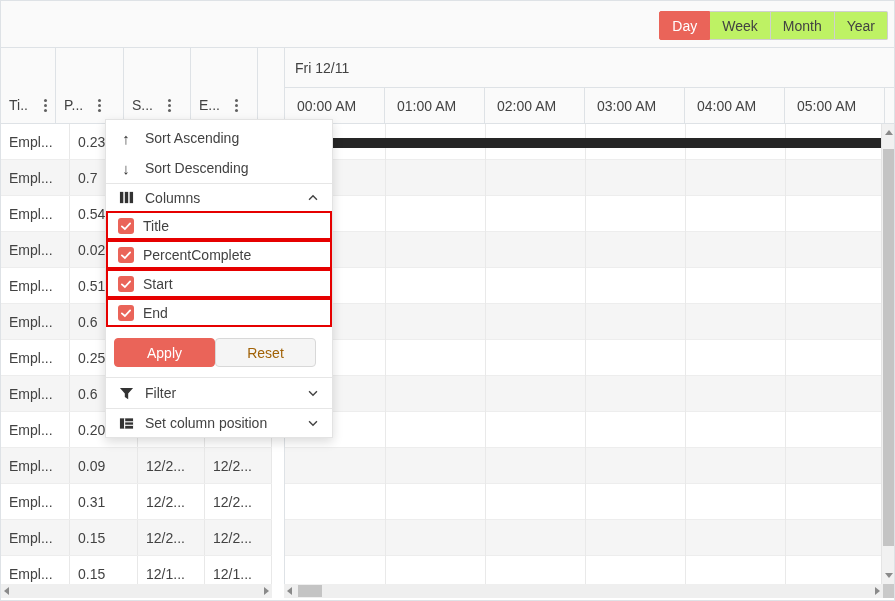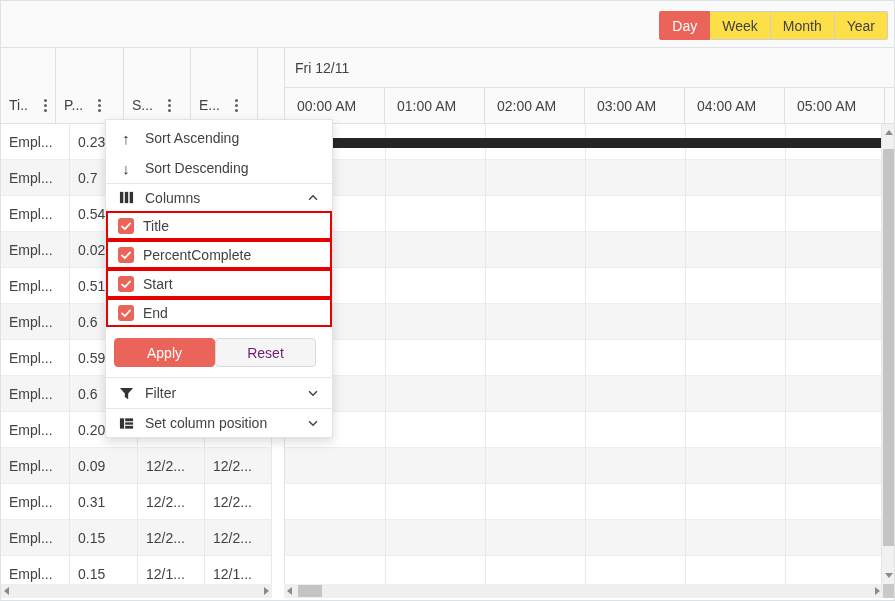--- a/index.html
+++ b/index.html
@@ -4,21 +4,21 @@
 <style>
   * { box-sizing: border-box; margin: 0; padding: 0; }
   html,body { background:#fff; }
   body { font-family:"Liberation Sans", sans-serif; font-size:14px; color:#424242; }
 
   .app { position:relative; width:895px; height:601px; border:1px solid #dee2e6; background:#fff; overflow:hidden; }
 
   
   .toolbar { position:absolute; left:0; top:0; width:100%; height:47px; background:#fafafa; border-bottom:1px solid #dee2e6; }
   .btn-group { position:absolute; right:6px; top:10px; display:flex; }
-  .vbtn { height:29px; padding:0 12px; display:flex; align-items:center; background:#fde047; border:1px solid #cfcfcf; border-left-width:0; font-size:14px; color:#424242; font-family:inherit; cursor:pointer; }
+  .vbtn { height:29px; padding:0 12px; display:flex; align-items:center; background:#bef264; border:1px solid #cfcfcf; border-left-width:0; font-size:14px; color:#424242; font-family:inherit; cursor:pointer; }
   .vbtn:first-child { border-left-width:1px; border-radius:2px 0 0 2px; }
   .vbtn:last-child { border-radius:0 2px 2px 0; }
   .vbtn.selected { background:#ea6459; border-color:#ea6459; color:#fff; }
 
   
   .hdr { position:absolute; left:0; top:47px; width:100%; height:76px; background:#fafafa; border-bottom:1px solid #dee2e6; }
   .grid-hdr { position:absolute; left:0; top:0; width:271px; height:75px; display:flex; }
   .gh-cell { flex:none; height:100%; border-right:1px solid #dee2e6; display:flex; align-items:flex-end; padding:0 4px 10px 8px; gap:10px; overflow:hidden; cursor:pointer; }
   .gh-label { white-space:nowrap; overflow:hidden; }
   .kebab-wrap { display:flex; align-items:center; justify-content:center; width:12px; height:20px; margin-bottom:-2px; cursor:pointer; flex:none; }
@@ -58,21 +58,21 @@
   .col-menu { position:absolute; left:104px; top:118px; width:228px; background:#fff; border:1px solid #e3e3e3; box-shadow:0 4px 10px rgba(0,0,0,.14); z-index:10; padding-top:3px; }
   .cm-item { height:30px; display:flex; align-items:center; padding:0 12px; gap:11px; cursor:pointer; }
   .cm-exp { height:28px; border-top:1px solid #e6e6e6; }
   .cm-icon { width:16px; display:flex; align-items:center; justify-content:center; flex:none; font-size:15px; color:#333; }
   .cm-chevron { margin-left:auto; display:flex; align-items:center; }
   .cm-check { height:29px; border:2px solid #e60000; display:flex; align-items:center; padding:0 10px; gap:9px; cursor:pointer; }
   .cbox { width:16px; height:16px; border-radius:3px; background:#ea6459; display:flex; align-items:center; justify-content:center; flex:none; }
   .cm-buttons { display:flex; padding:11px 8px 10px 8px; border-bottom:1px solid #e6e6e6; }
   .btn { width:101px; height:29px; border-radius:4px; font-size:14px; font-family:inherit; cursor:pointer; }
   .btn-apply { background:#ea6459; border:1px solid #ea6459; color:#fff; }
-  .btn-reset { background:#f5f5f5; border:1px solid #d8d8d8; color:#701a75; }
+  .btn-reset { background:#f5f5f5; border:1px solid #d8d8d8; color:#a16207; }
   .cm-foot { border-top:1px solid #e6e6e6; height:29px; }
 </style>
 </head>
 <body>
 
 <div class="app">
 
   <div class="toolbar">
     <div class="btn-group" id="viewGroup">
         <button class="vbtn selected">Day</button>
@@ -157,21 +157,21 @@
           <div class="g-cell" style="width: 67px;"></div>
         </div>
         <div class="g-row alt">
           <div class="g-cell" style="width: 69px;">Empl...</div>
           <div class="g-cell" style="width: 68px;">0.6</div>
           <div class="g-cell" style="width: 67px;"></div>
           <div class="g-cell" style="width: 67px;"></div>
         </div>
         <div class="g-row">
           <div class="g-cell" style="width: 69px;">Empl...</div>
-          <div class="g-cell" style="width: 68px;">0.59</div>
+          <div class="g-cell" style="width: 68px;">0.25</div>
           <div class="g-cell" style="width: 67px;"></div>
           <div class="g-cell" style="width: 67px;"></div>
         </div>
         <div class="g-row alt">
           <div class="g-cell" style="width: 69px;">Empl...</div>
           <div class="g-cell" style="width: 68px;">0.6</div>
           <div class="g-cell" style="width: 67px;"></div>
           <div class="g-cell" style="width: 67px;"></div>
         </div>
         <div class="g-row">

